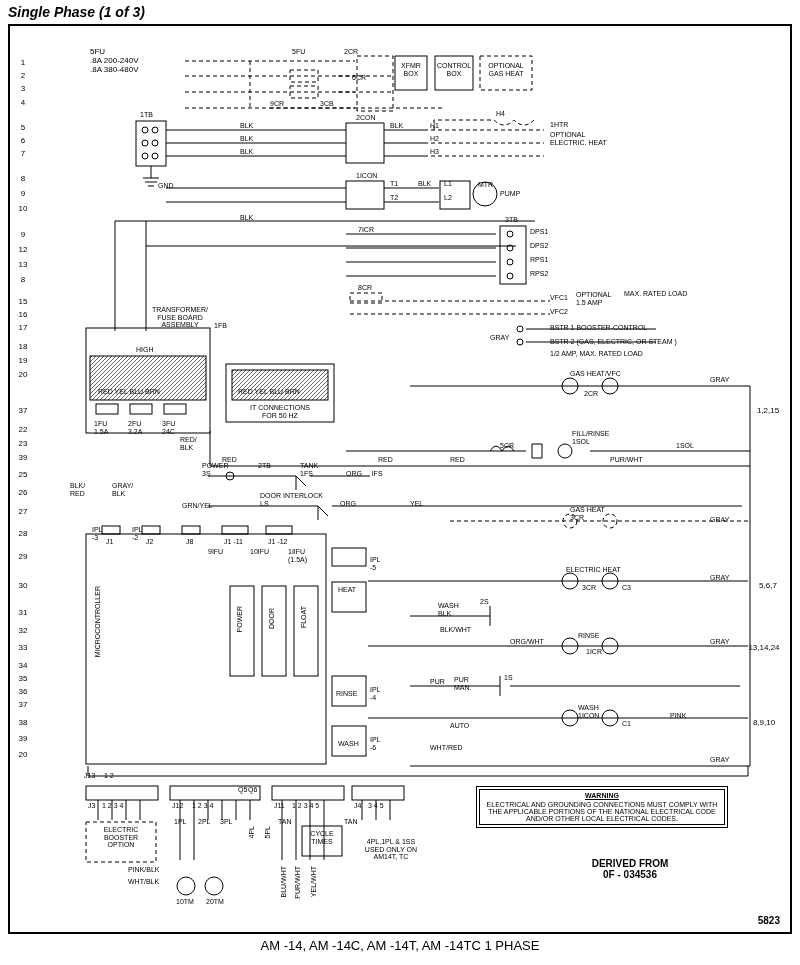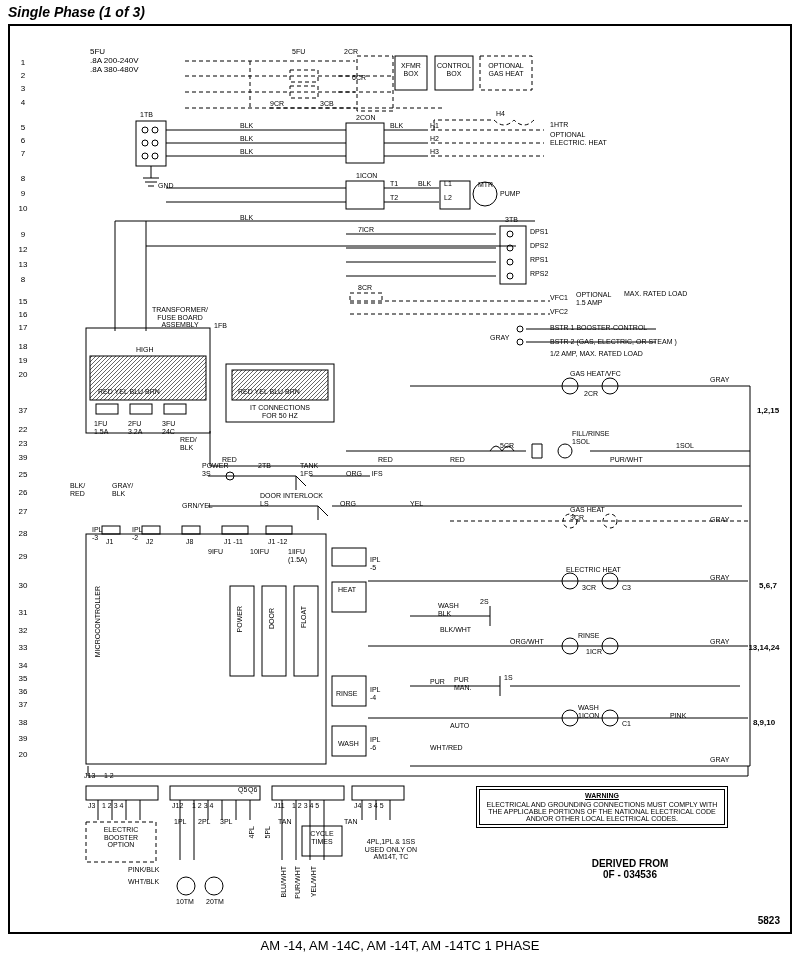--- a/index.html
+++ b/index.html
@@ -47,21 +47,21 @@
     position: absolute;
     left: 0; top: 0; width: 100%; height: 100%;
   }
   .row-num {
     position: absolute;
     font-size: 8px;
     text-align: center;
     width: 18px;
   }
   .row-num.left { left: 4px; }
-  .row-num.right { right: 4px; font-weight: bold; }
+  .row-num.right { right: 4px; }
   .warn-box {
     position: absolute;
     border: 1px solid #000;
   }
   .warn-box .inner {
     border: 1px solid #000;
     margin: 2px;
     padding: 2px 4px;
     font-size: 7px;
     text-align: center;

